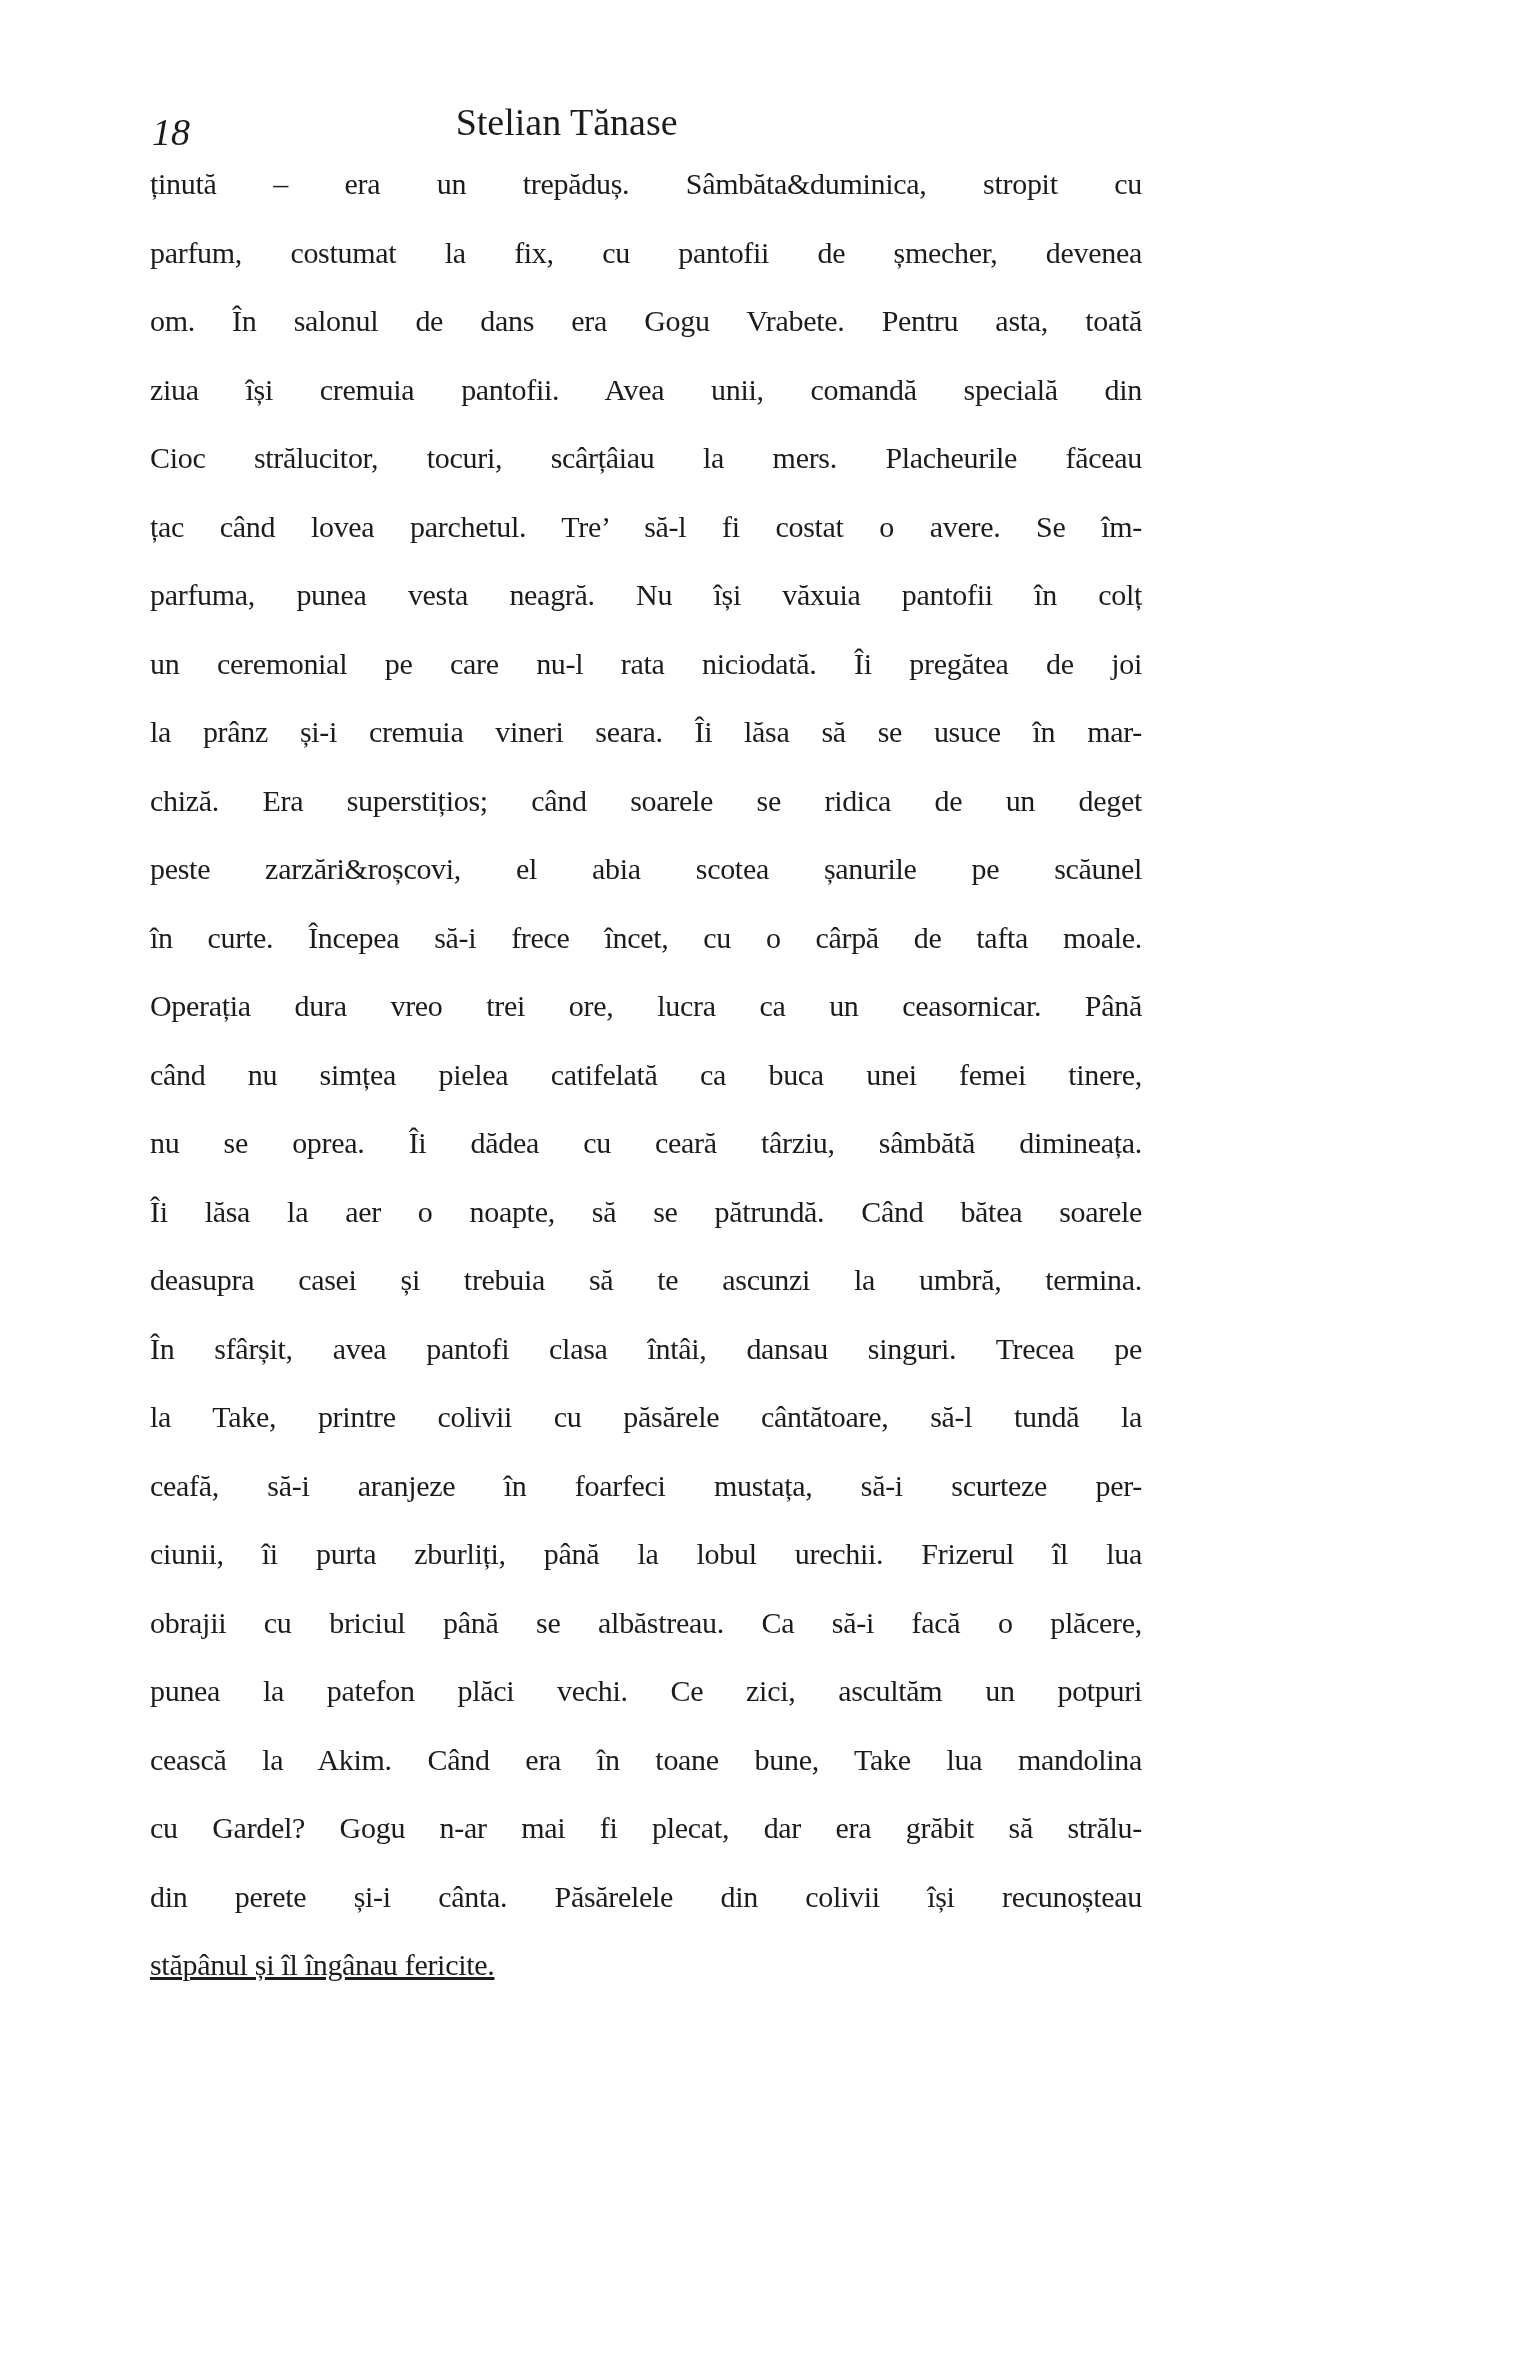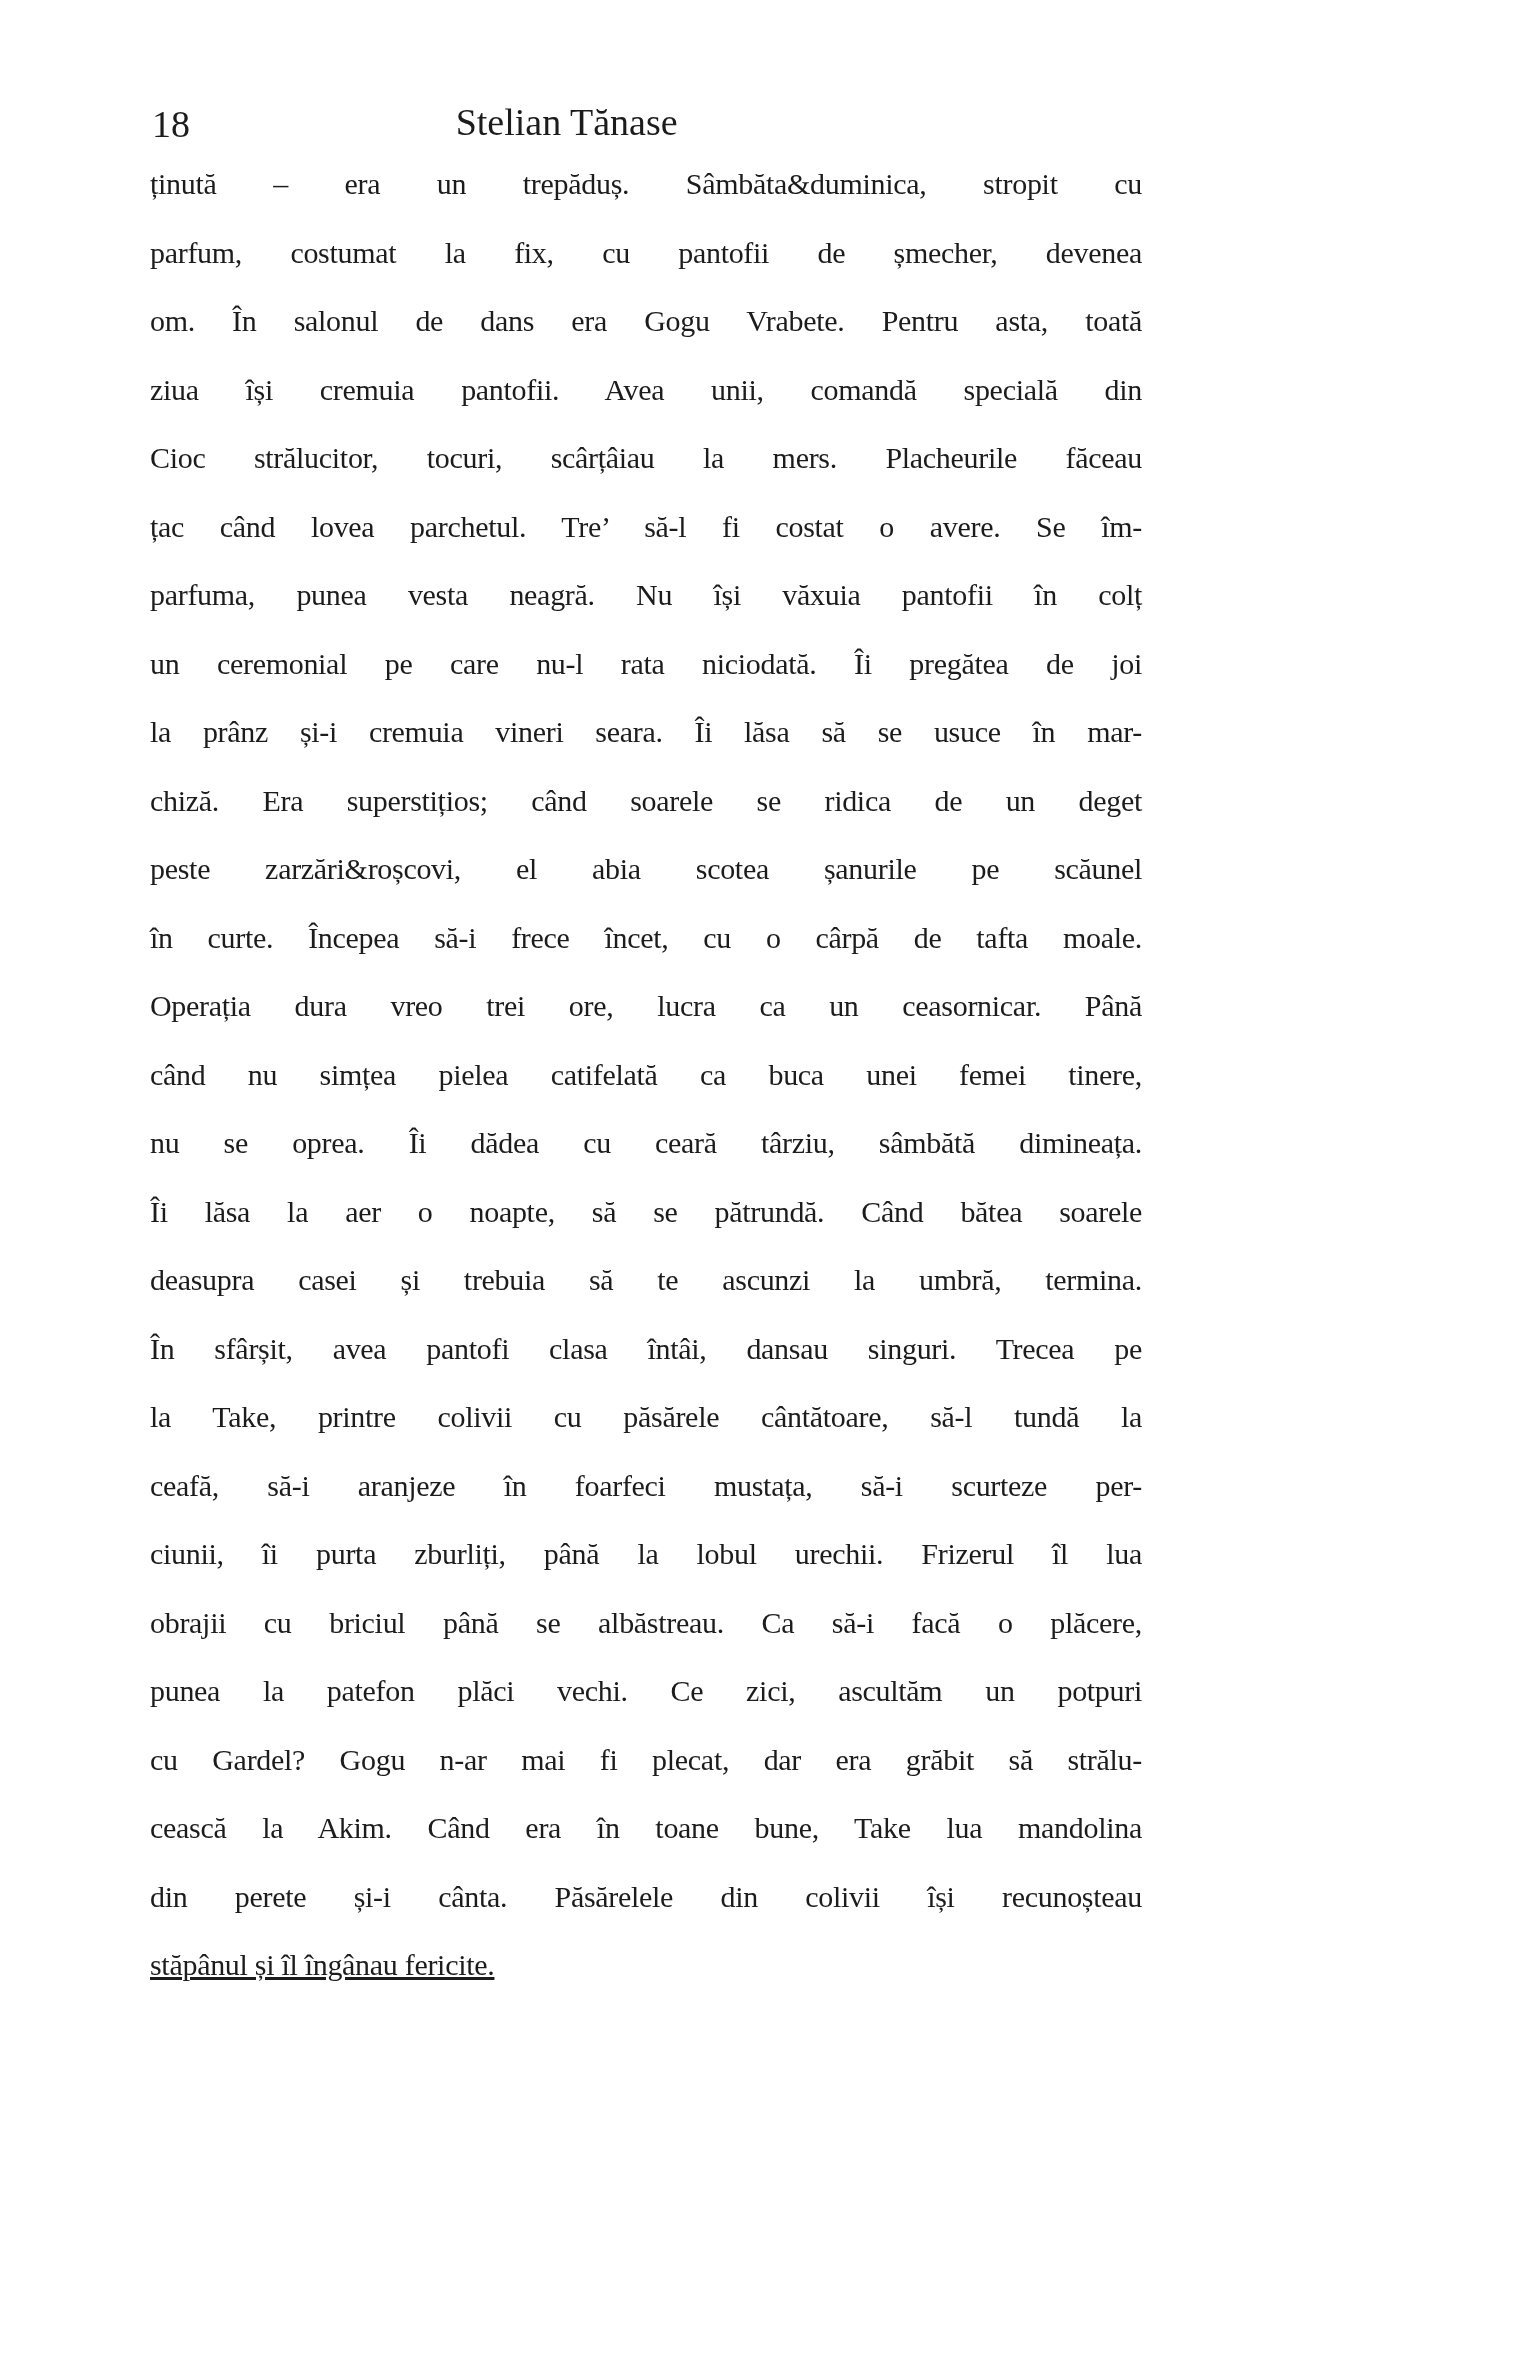--- a/index.html
+++ b/index.html
@@ -21,21 +21,22 @@
     left: 150px;
     top: 100px;
     width: 992px;
     height: 50px;
     font-size: 38px;
     line-height: 44px;
   }
   .folio {
     position: absolute;
     left: 2px;
-    top: 2px;
+    top: 10px;
+    font-style: italic;
   }
   .author {
     position: absolute;
     left: 42%;
     top: 0;
     transform: translateX(-50%);
     white-space: nowrap;
   }
   .body-text {
     position: absolute;
@@ -83,18 +84,18 @@
       <div class="line">când nu simțea pielea catifelată ca buca unei femei tinere,</div>
       <div class="line">nu se oprea. Îi dădea cu ceară târziu, sâmbătă dimineața.</div>
       <div class="line">Îi lăsa la aer o noapte, să se pătrundă. Când bătea soarele</div>
       <div class="line">deasupra casei și trebuia să te ascunzi la umbră, termina.</div>
       <div class="line">În sfârșit, avea pantofi clasa întâi, dansau singuri. Trecea pe</div>
       <div class="line">la Take, printre colivii cu păsărele cântătoare, să-l tundă la</div>
       <div class="line">ceafă, să-i aranjeze în foarfeci mustața, să-i scurteze per-</div>
       <div class="line">ciunii, îi purta zburliți, până la lobul urechii. Frizerul îl lua</div>
       <div class="line">obrajii cu briciul până se albăstreau. Ca să-i facă o plăcere,</div>
       <div class="line">punea la patefon plăci vechi. Ce zici, ascultăm un potpuri</div>
+      <div class="line">cească la Akim. Când era în toane bune, Take lua mandolina</div>
       <div class="line">cu Gardel? Gogu n-ar mai fi plecat, dar era grăbit să strălu-</div>
-      <div class="line">cească la Akim. Când era în toane bune, Take lua mandolina</div>
       <div class="line">din perete și-i cânta. Păsărelele din colivii își recunoșteau</div>
       <div class="line last">stăpânul și îl îngânau fericite.</div>
     </main>
 </div>
 
 </body></html>

